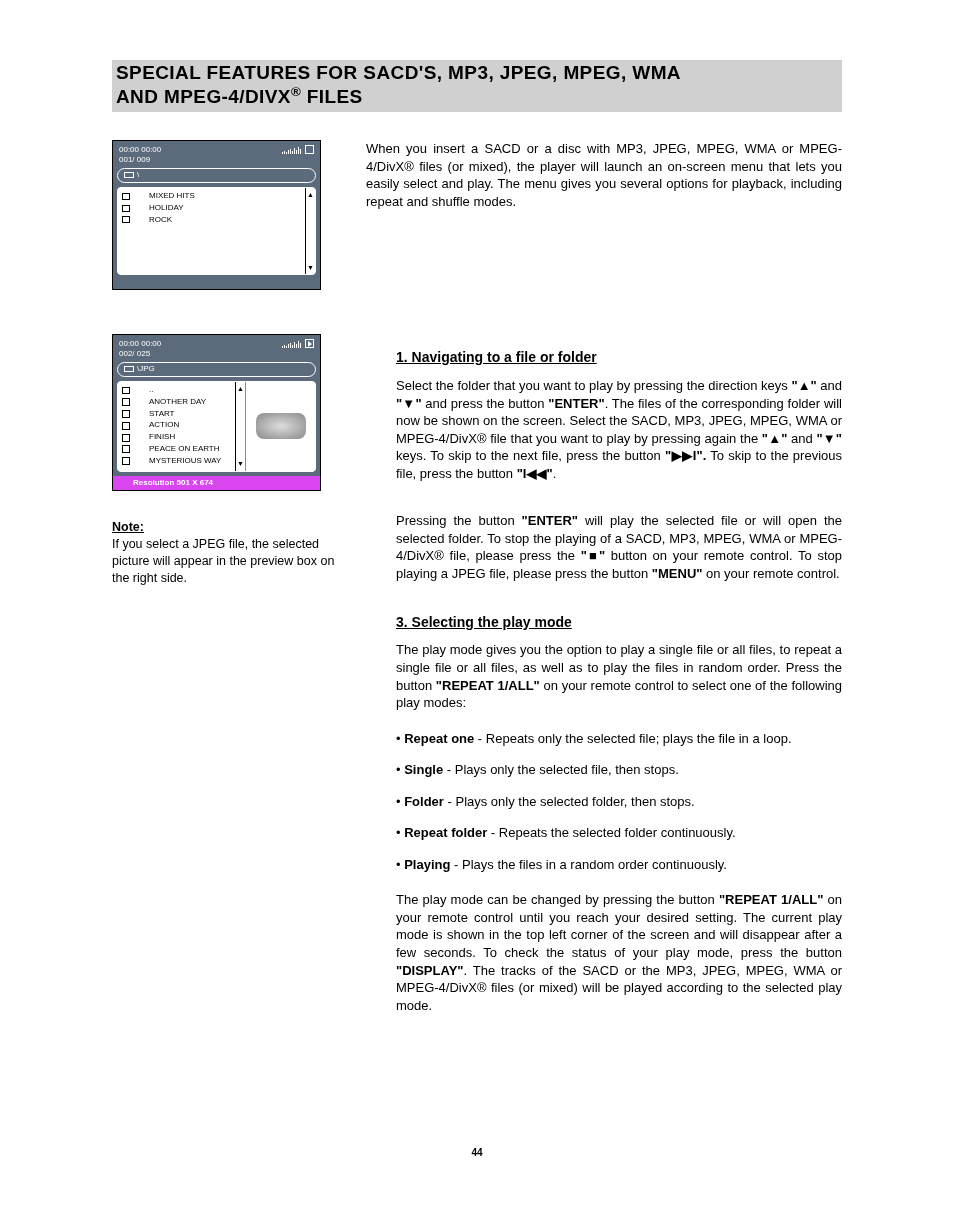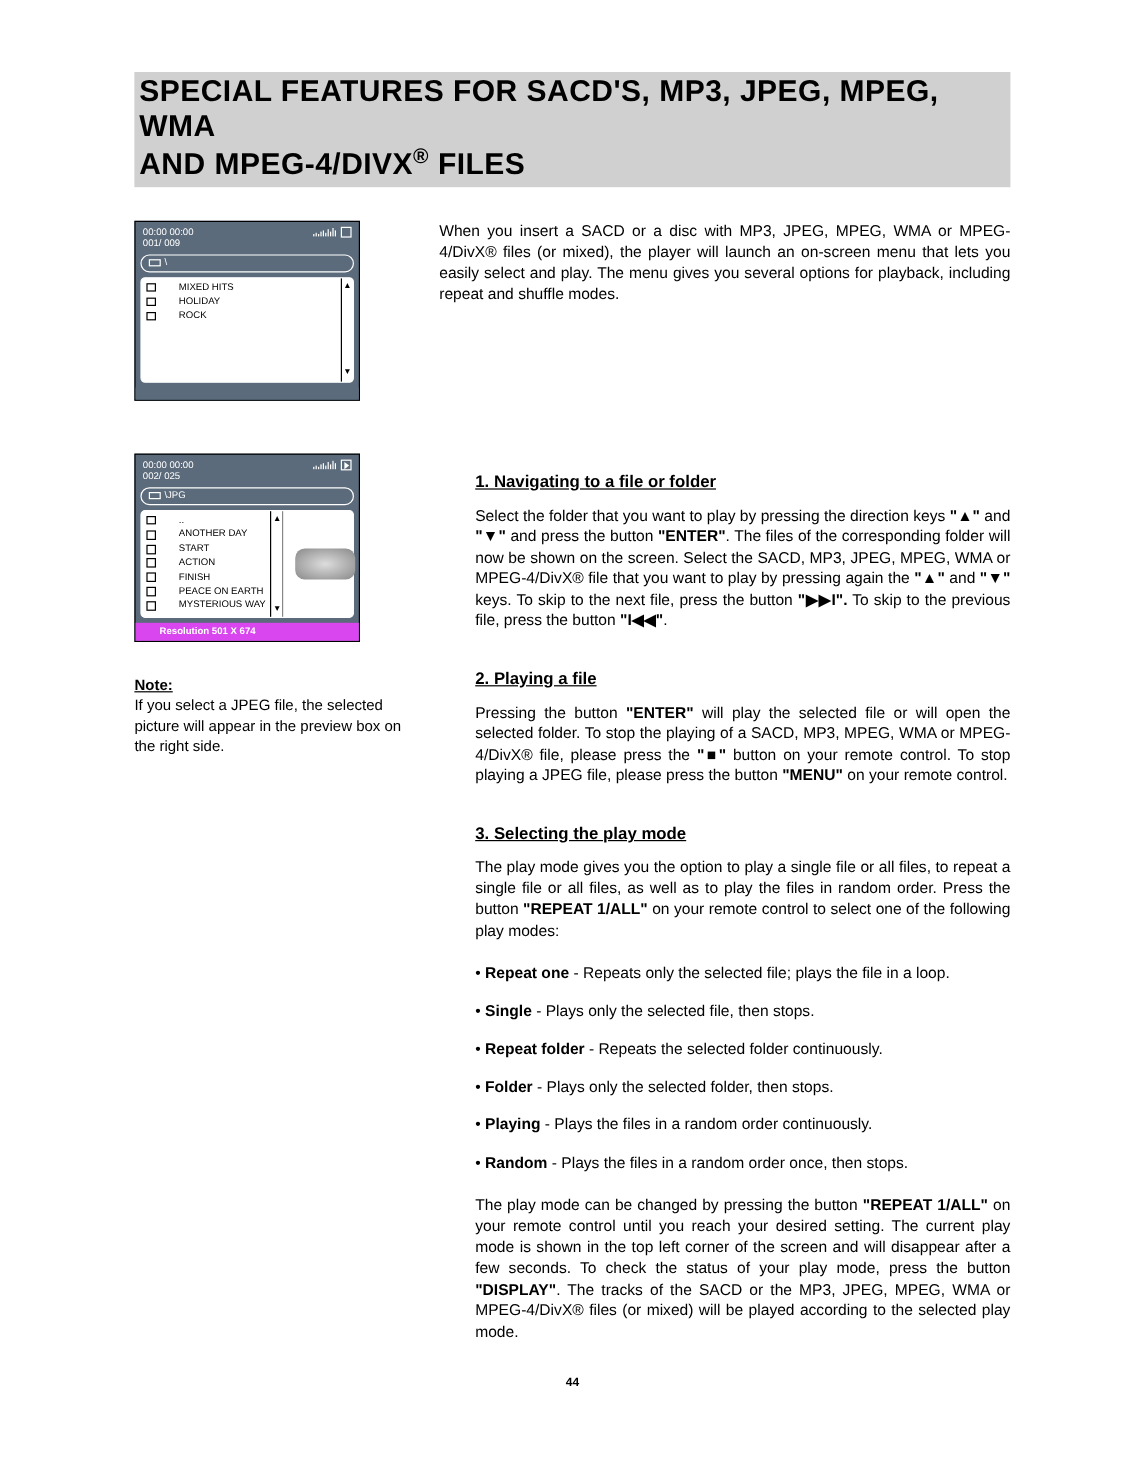--- a/index.html
+++ b/index.html
@@ -12,21 +12,21 @@
     padding: 60px 112px 30px 112px;
     font-size: 13px;
     line-height: 1.35;
   }
   .header-bar {
     background: #d0d0d0;
     padding: 2px 4px 4px 4px;
     margin-bottom: 28px;
   }
   .header-bar h1 {
-    font-size: 25px;
+    font-size: 19px;
     font-weight: bold;
     letter-spacing: 0.4px;
     line-height: 1.15;
   }
   .sup { font-size: 0.7em; vertical-align: super; }
   .cols {
     display: flex;
     gap: 24px;
   }
   .left-col {
@@ -37,21 +37,21 @@
     flex: 1;
     text-align: justify;
   }
   .osd {
     border: 1px solid #000;
     background: #5b6b7b;
     color: #fff;
     font-family: Arial, sans-serif;
     font-size: 8px;
     margin-bottom: 28px;
-    width: 188px;
+    width: 209px;
   }
   .osd-top {
     padding: 4px 6px;
     display: flex;
     justify-content: space-between;
     align-items: flex-start;
   }
   .osd-top-left { line-height: 1.2; }
   .osd-path {
     background: #5b6b7b;
@@ -268,38 +268,36 @@
     <div style="height:120px"></div>
 
     <div class="section">
       <h2>1. Navigating to a file or folder</h2>
       <p class="para">
         <span>Select the folder that you want to play by pressing the direction keys </span><span class="b">"▲"</span><span> and </span><span class="b">"▼"</span><span> and press the button </span><span class="b">"ENTER"</span><span>. The files of the corresponding folder will now be shown on the screen. Select the SACD, MP3, JPEG, MPEG, WMA  or MPEG-4/DivX® file that you want to play by pressing again the </span><span class="b">"▲"</span><span> and </span><span class="b">"▼"</span><span> keys. To skip to the next file, press the button </span><span class="b">"▶▶I".</span><span> To skip to the previous file, press the button </span><span class="b">"I◀◀"</span><span>.</span>
       </p>
     </div>
 
     <div class="section">
-      <h2>2. Playing a file</h2>
       <p class="para">
         <span>Pressing the button </span><span class="b">"ENTER"</span><span> will play the selected file or will open the selected folder. To stop the playing of a SACD, MP3, MPEG, WMA or MPEG-4/DivX® file, please press the </span><span class="b">"■"</span><span> button on your remote control. To stop playing a JPEG file, please press the button </span><span class="b">"MENU"</span><span> on your remote control.</span>
       </p>
     </div>
 
     <div class="section">
       <h2>3. Selecting the play mode</h2>
       <p class="para">
         <span>The play mode gives you the option to play a single file or all files, to repeat a single file or all files, as well as to play the files in random order. Press the button </span><span class="b">"REPEAT 1/ALL"</span><span> on your remote control to select one of the following play modes:</span>
       </p>
       <ul class="playmodes">
         <li>• <span class="b">Repeat one</span><span> - Repeats only the selected file; plays the file in a loop.</span></li>
         <li>• <span class="b">Single</span><span> - Plays only the selected file, then stops.</span></li>
+        <li>• <span class="b">Folder</span><span> - Plays only the selected folder, then stops.</span></li>
         <li>• <span class="b">Repeat folder</span><span> - Repeats the selected folder continuously.</span></li>
-        <li>• <span class="b">Folder</span><span> - Plays only the selected folder, then stops.</span></li>
         <li>• <span class="b">Playing</span><span> - Plays the files in a random order continuously.</span></li>
-        <li>• <span class="b">Random</span><span> - Plays the files in a random order once, then stops.</span></li>
       </ul>
       <p class="para">
         <span>The play mode can be changed by pressing the button </span><span class="b">"REPEAT 1/ALL"</span><span> on your remote control until you reach your desired setting. The current play mode is shown in the top left corner of the screen and will disappear after a few seconds. To check the status of your play mode, press the button </span><span class="b">"DISPLAY"</span><span>. The tracks of the SACD or the MP3, JPEG, MPEG, WMA or MPEG-4/DivX® files (or mixed) will be played according to the selected play mode.</span>
       </p>
     </div>
 
   </div>
 </div>
 
 <div class="pagenum">44</div>

